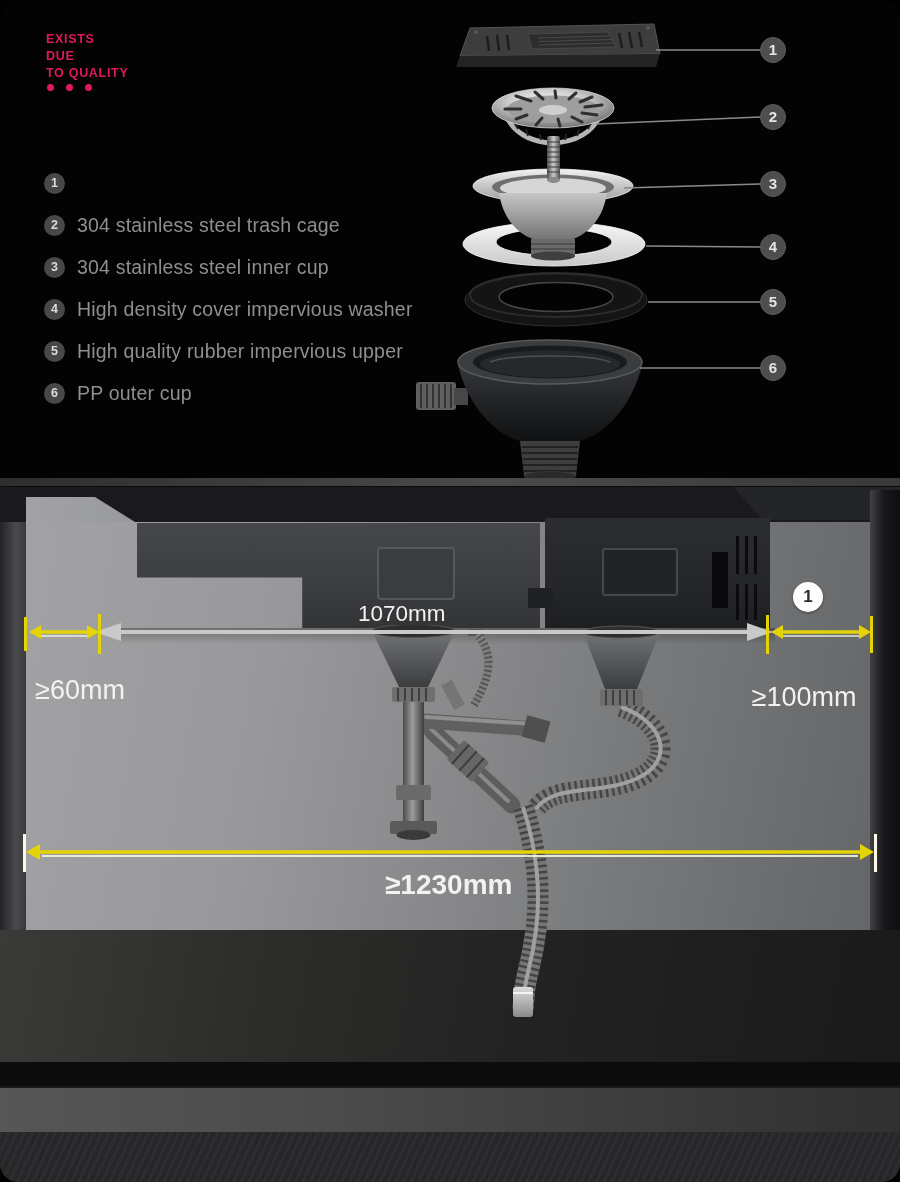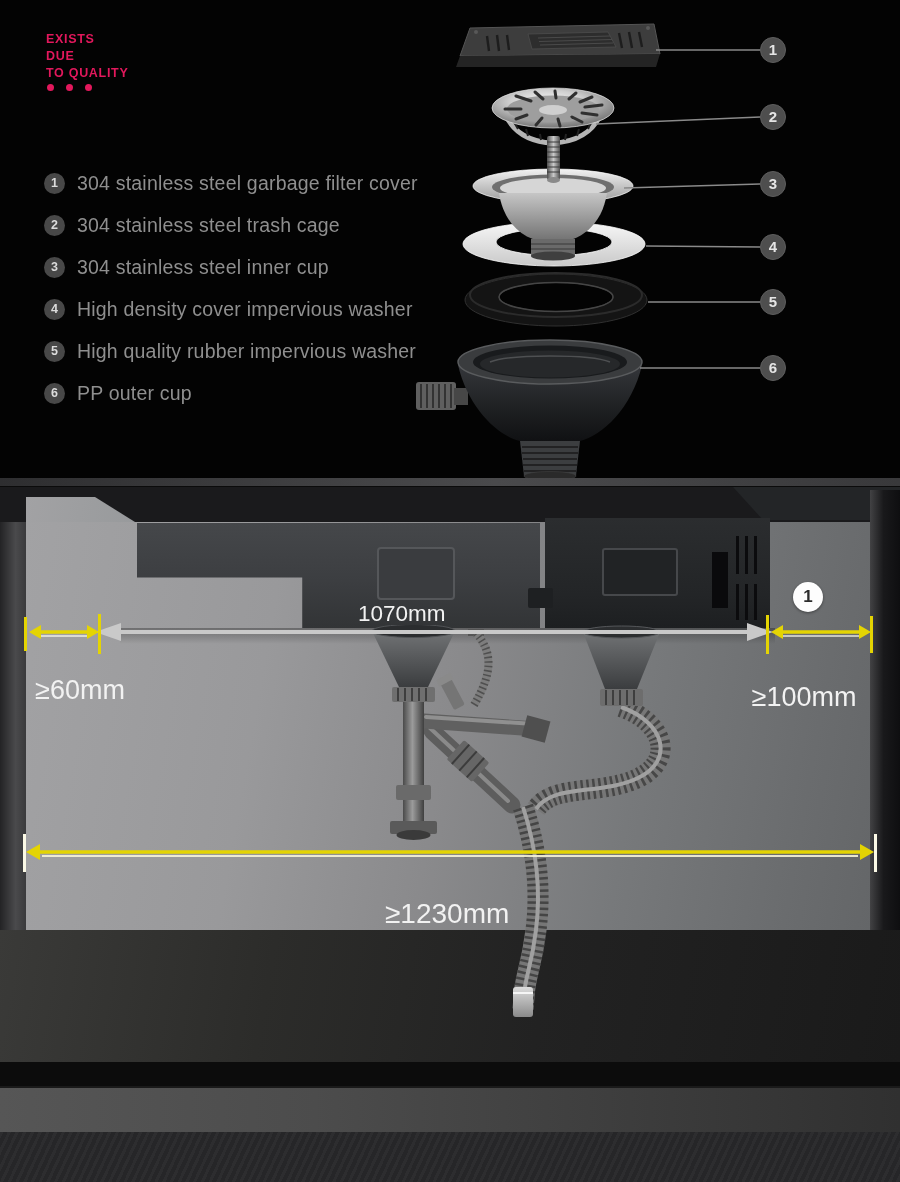--- a/index.html
+++ b/index.html
@@ -1,17 +1,17 @@
 <!DOCTYPE html>
 <html><head>
 <meta charset="utf-8">
 <style>
   html,body{margin:0;padding:0;background:#000;}
   .canvas{position:relative;width:900px;height:1182px;overflow:hidden;
-          font-family:"Liberation Sans","DejaVu Sans",sans-serif;background:#030303;}
+          font-family:"Liberation Sans","DejaVu Sans",sans-serif;background:#030303;border-radius:18px;}
   .abs{position:absolute;}
 
   
   .top-section{position:absolute;left:0;top:0;width:900px;height:478px;background:#030303;}
   .brand{position:absolute;left:46px;top:31px;color:#e2185c;font-weight:bold;
          font-size:12.5px;line-height:17px;letter-spacing:0.7px;}
   .brand-dots{position:absolute;left:47px;top:84px;display:flex;gap:12px;}
   .brand-dots i{width:7px;height:7px;border-radius:50%;background:#e2185c;display:block;}
 
   .parts-list{position:absolute;left:44px;top:162px;width:420px;}
@@ -65,21 +65,21 @@
              background:linear-gradient(90deg,#565656 0%,#4c4c4c 35%,#3d3d3d 70%,#303030 100%);
              border-top:2px solid #1a1a1a;}
   .floor-tex{position:absolute;left:0;top:1132px;width:900px;height:50px;background:#28282a;
              background-image:repeating-linear-gradient(115deg,rgba(255,255,255,0.025) 0 3px,rgba(0,0,0,0.05) 3px 7px);}
 
   
   .dim-label{position:absolute;color:#f2f2f2;z-index:9;text-align:left;}
   .lbl-1070{left:358px;top:601px;width:132px;font-size:22.5px;}
   .lbl-60{left:25px;top:675px;width:110px;font-size:27px;text-align:center;}
   .lbl-100{left:738px;top:682px;width:132px;font-size:27px;text-align:center;}
-  .lbl-1230{left:385px;top:898px;width:140px;font-size:28px;}
+  .lbl-1230{left:385px;top:869px;width:140px;font-size:28px;font-weight:bold;}
   .badge-1{position:absolute;left:793px;top:582px;width:30px;height:30px;border-radius:50%;
            background:#fdfdfd;color:#2c2c2c;font-weight:bold;font-size:17px;z-index:9;
            display:flex;align-items:center;justify-content:center;box-shadow:0 1px 3px rgba(0,0,0,0.4);}
   svg{display:block;}
   .z5{z-index:5;} .z8{z-index:8;}
 </style>
 </head>
 <body>
 
 <div class="canvas">
@@ -93,37 +93,36 @@
     </div>
     <div class="brand-dots">
         <i></i>
         <i></i>
         <i></i>
       </div>
 
     <div class="parts-list">
       <div class="part-row">
         <span class="part-badge">1</span>
-        <span class="part-label">304 stainless steel garbage filter cover</span>
       </div>
       <div class="part-row">
         <span class="part-badge">2</span>
         <span class="part-label">304 stainless steel trash cage</span>
       </div>
       <div class="part-row">
         <span class="part-badge">3</span>
         <span class="part-label">304 stainless steel inner cup</span>
       </div>
       <div class="part-row">
         <span class="part-badge">4</span>
         <span class="part-label">High density cover impervious washer</span>
       </div>
       <div class="part-row">
         <span class="part-badge">5</span>
-        <span class="part-label">High quality rubber impervious washer</span>
+        <span class="part-label">High quality rubber impervious upper</span>
       </div>
       <div class="part-row">
         <span class="part-badge">6</span>
         <span class="part-label">PP outer cup</span>
       </div>
     </div>
 
     <svg class="abs" style="left:410px;top:10px;" width="490" height="470" viewBox="0 0 490 470">
       <defs>
         <radialGradient id="domeG" cx="45%" cy="35%" r="75%">

